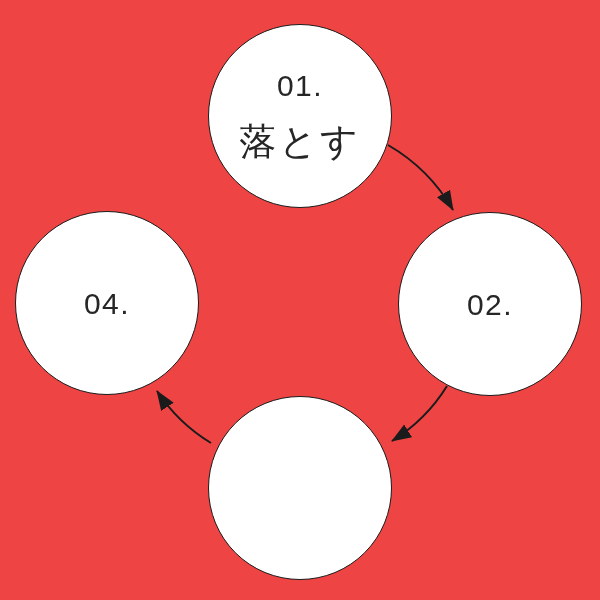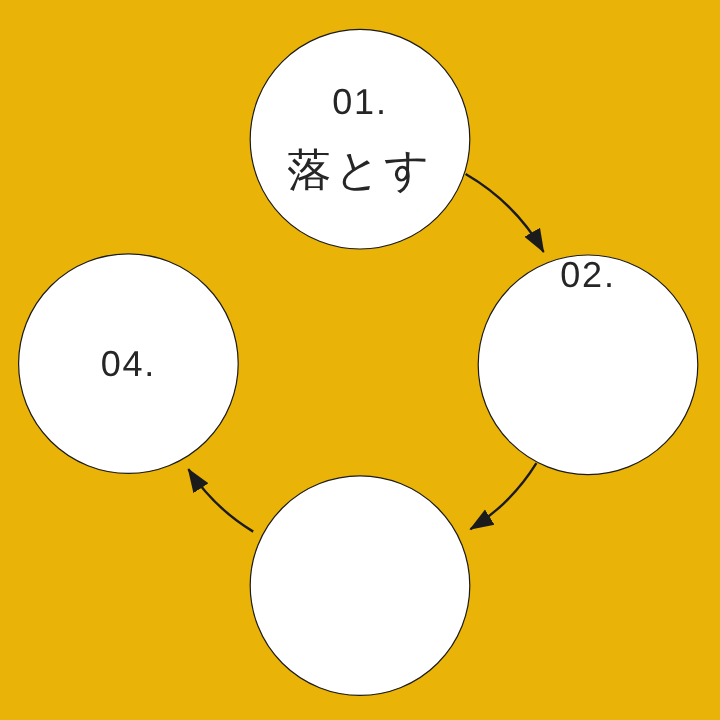--- a/index.html
+++ b/index.html
@@ -4,21 +4,21 @@
 <style>
   html, body {
     margin: 0;
     padding: 0;
     background: #ffffff;
   }
   .canvas {
     position: relative;
     width: 600px;
     height: 600px;
-    background: #eab308;
+    background: #ef4444;
     overflow: hidden;
     font-family: "Liberation Sans", "DejaVu Sans", sans-serif;
   }
   .circle {
     position: absolute;
     width: 184px;
     height: 184px;
     box-sizing: border-box;
     border: 1.5px solid #1b1b1b;
     border-radius: 50%;
@@ -39,21 +39,21 @@
   .circle .label {
     font-size: 37px;
     line-height: 1.15;
     color: #262626;
     letter-spacing: 3px;
     margin-top: 19px;
     font-weight: 400;
     white-space: nowrap;
   }
   .pos-top    { left: 208px; top: 24px;  }
-  .pos-right  { left: 398px; top: 212px; justify-content: space-between; }
+  .pos-right  { left: 398px; top: 212px; }
   .pos-bottom { left: 208px; top: 396px; }
   .pos-left   { left: 15px;  top: 211px; text-align: center; }
   svg.arrows {
     position: absolute;
     left: 0;
     top: 0;
     z-index: 2;
     pointer-events: none;
   }
   svg.arrows path.link {

